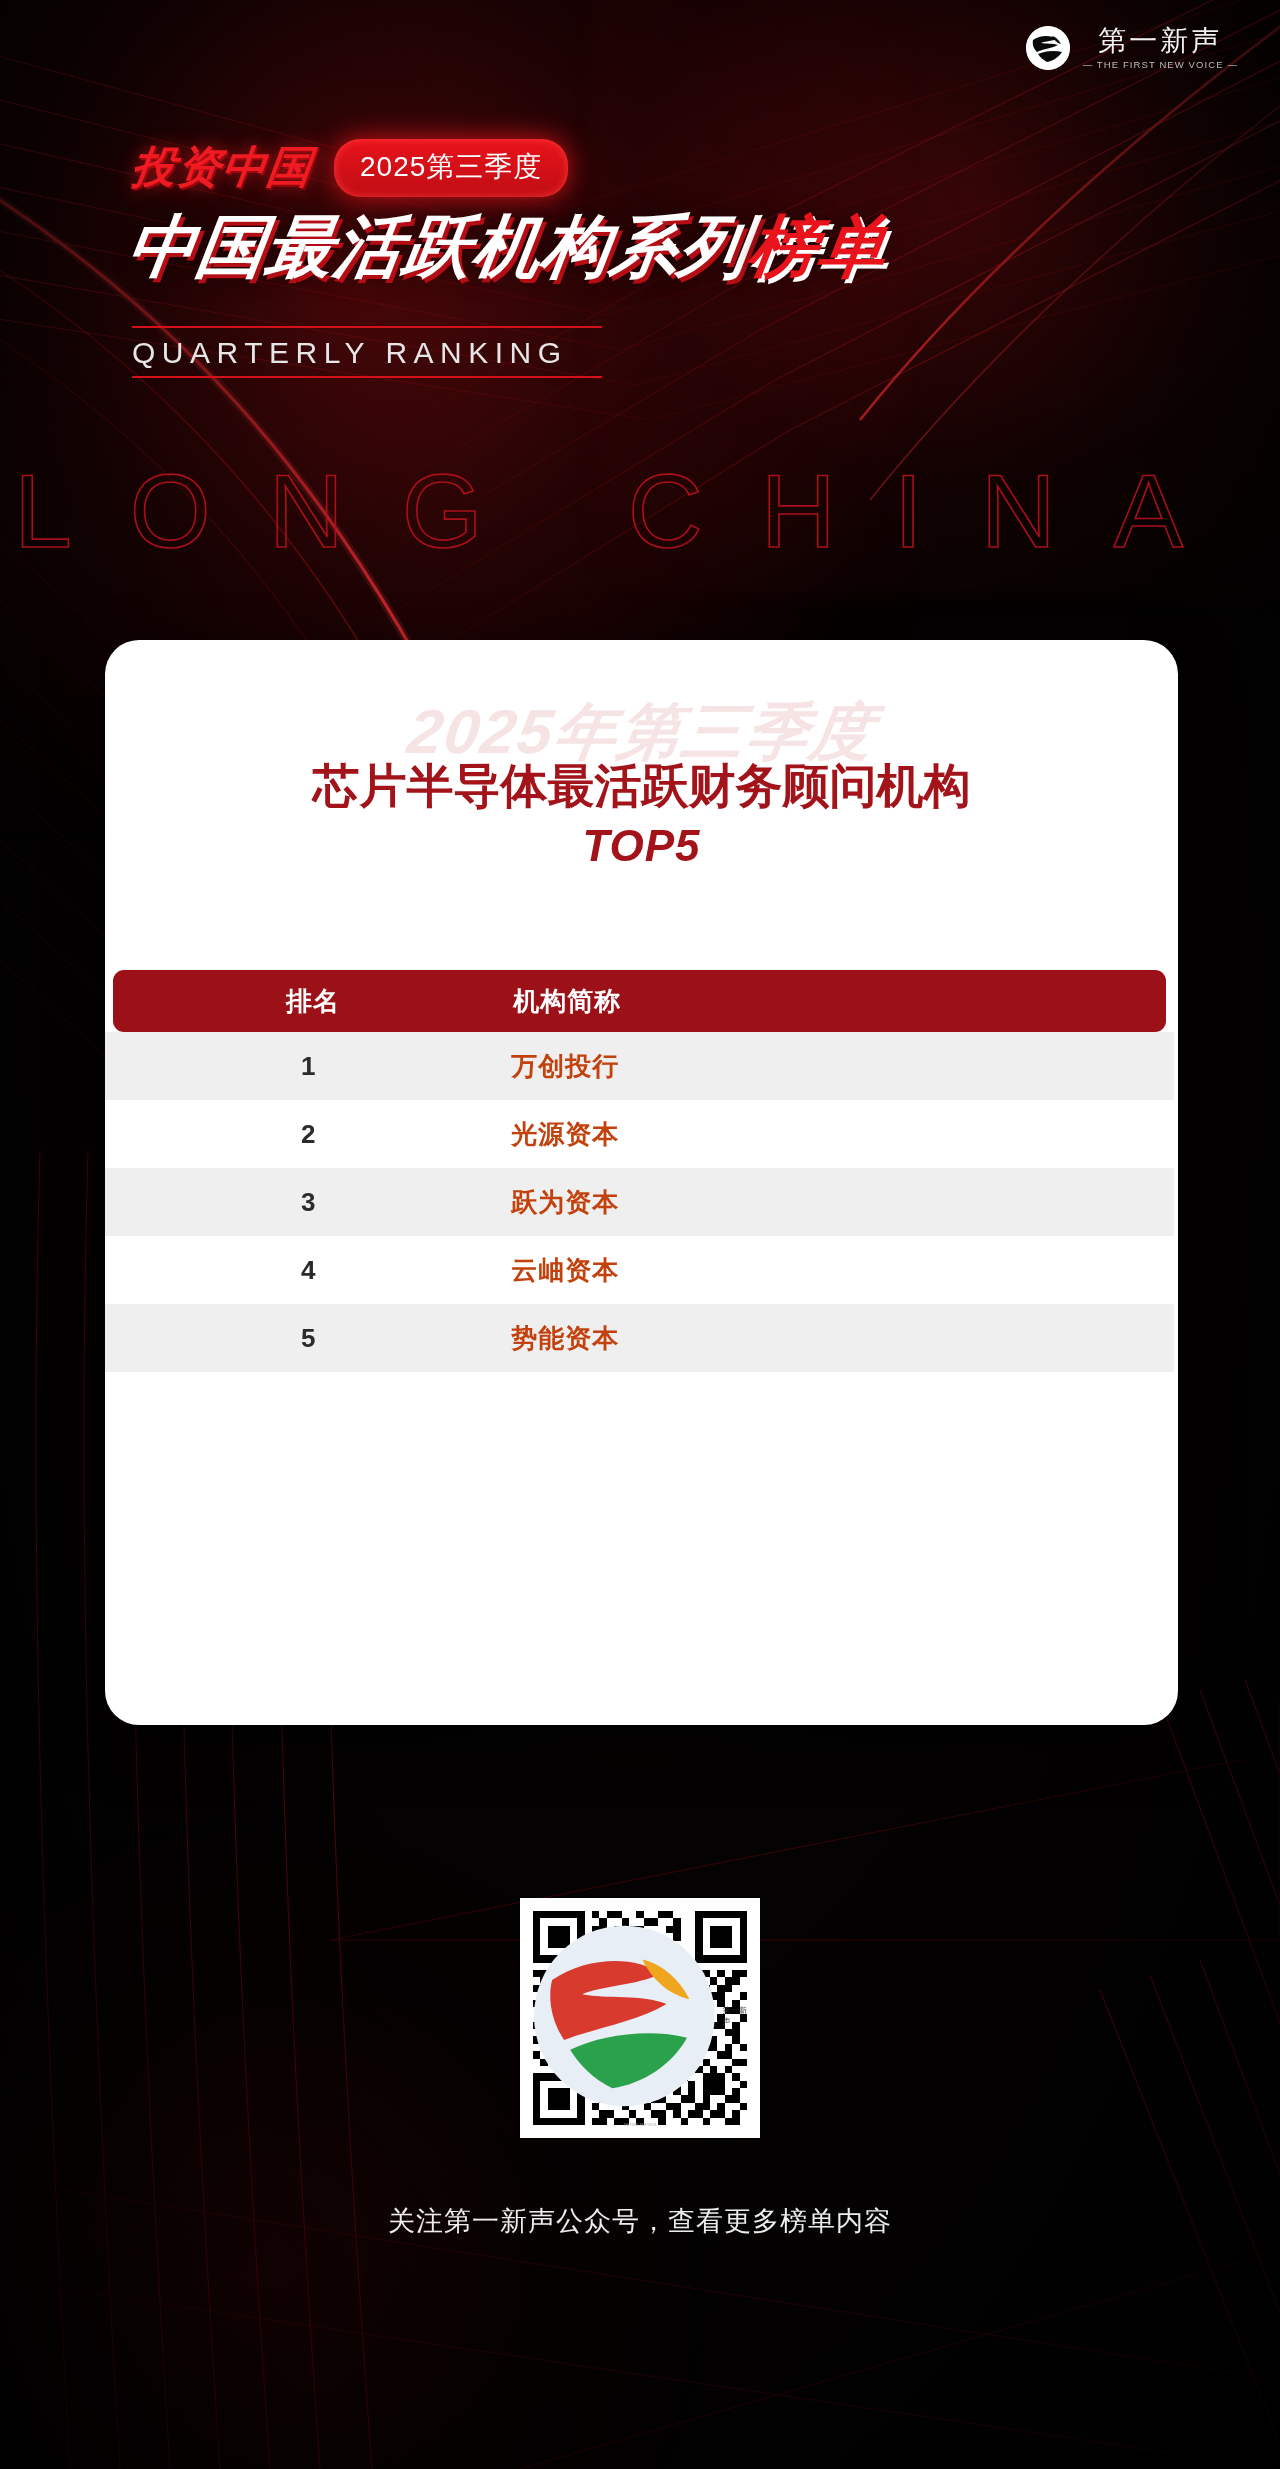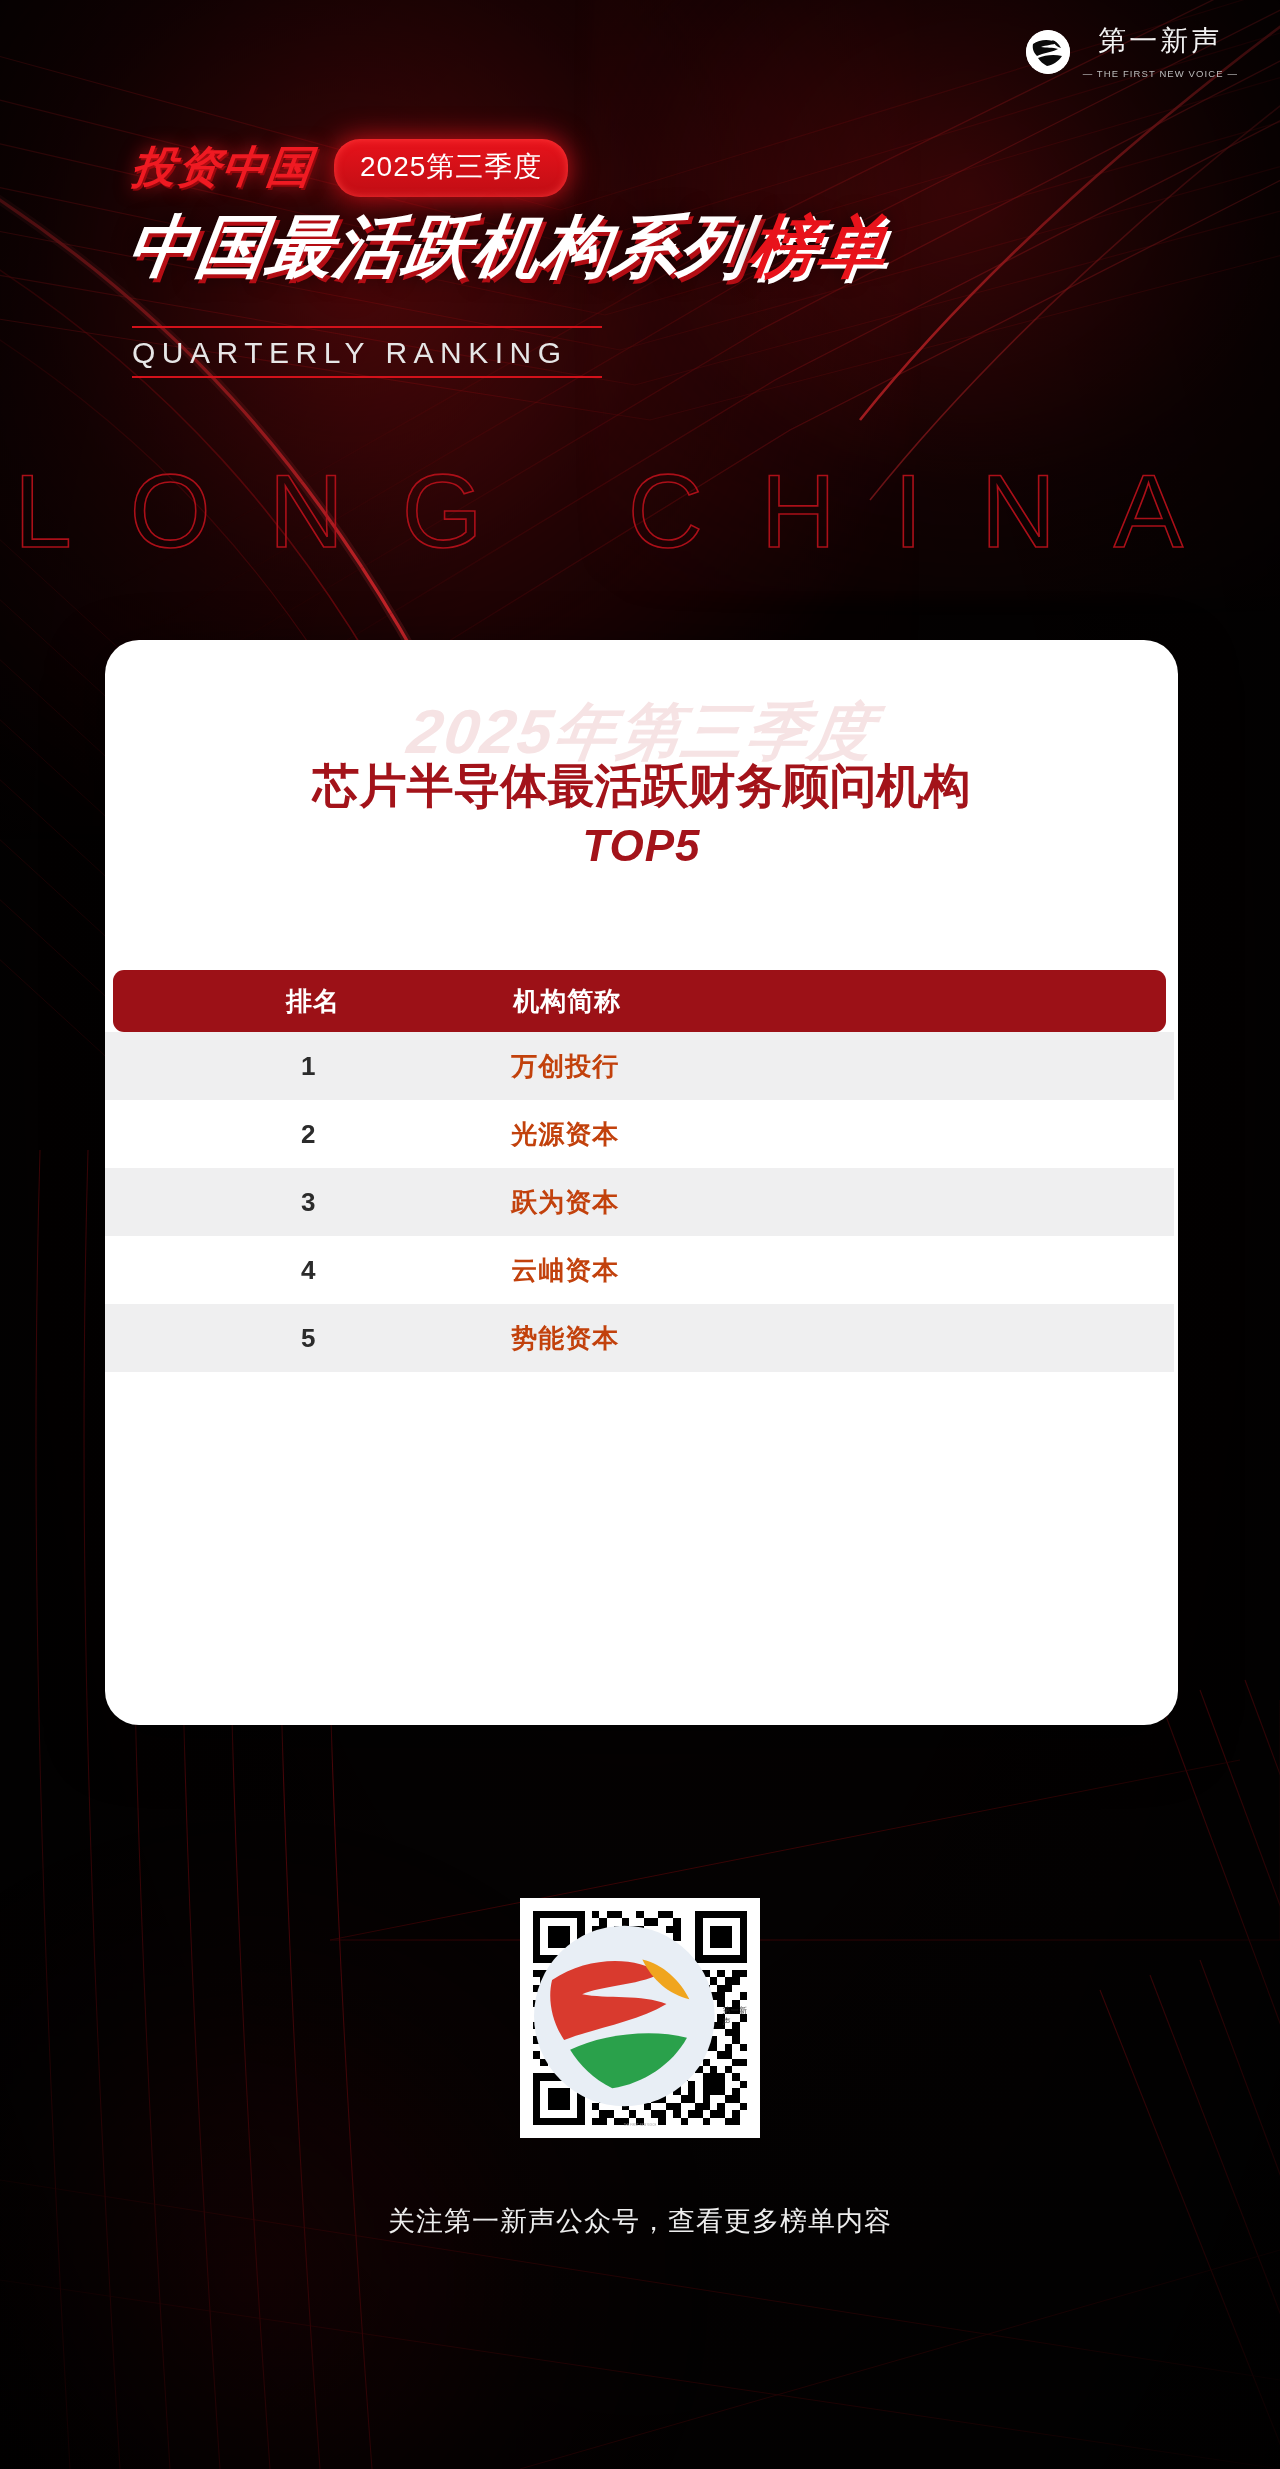--- a/index.html
+++ b/index.html
@@ -54,21 +54,21 @@
     flex:0 0 auto;
   }
   .logo-mark svg { display:block; width:44px; height:44px; }
   .logo-text { display:flex; flex-direction:column; align-items:center; }
   .logo-cn {
     color:#f2f2f2; font-size:28px; font-weight:400;
     letter-spacing:3px; line-height:1.06; white-space:nowrap;
   }
   .logo-en {
     color:#bdbdbd; font-size:9.5px; letter-spacing:1.1px;
-    margin-top:12px; white-space:nowrap;
+    margin-top:3px; white-space:nowrap;
   }
 
   .kicker-row {
     position:absolute; left:132px; top:138px;
     display:flex; align-items:center; gap:22px; z-index:9;
   }
   .kicker-cn {
     color:#ef1a22; font-size:44px; font-weight:900;
     letter-spacing:1px; font-style:italic;
     text-shadow:0 0 18px rgba(240,26,34,0.75), 2px 2px 0 #7a0408;

